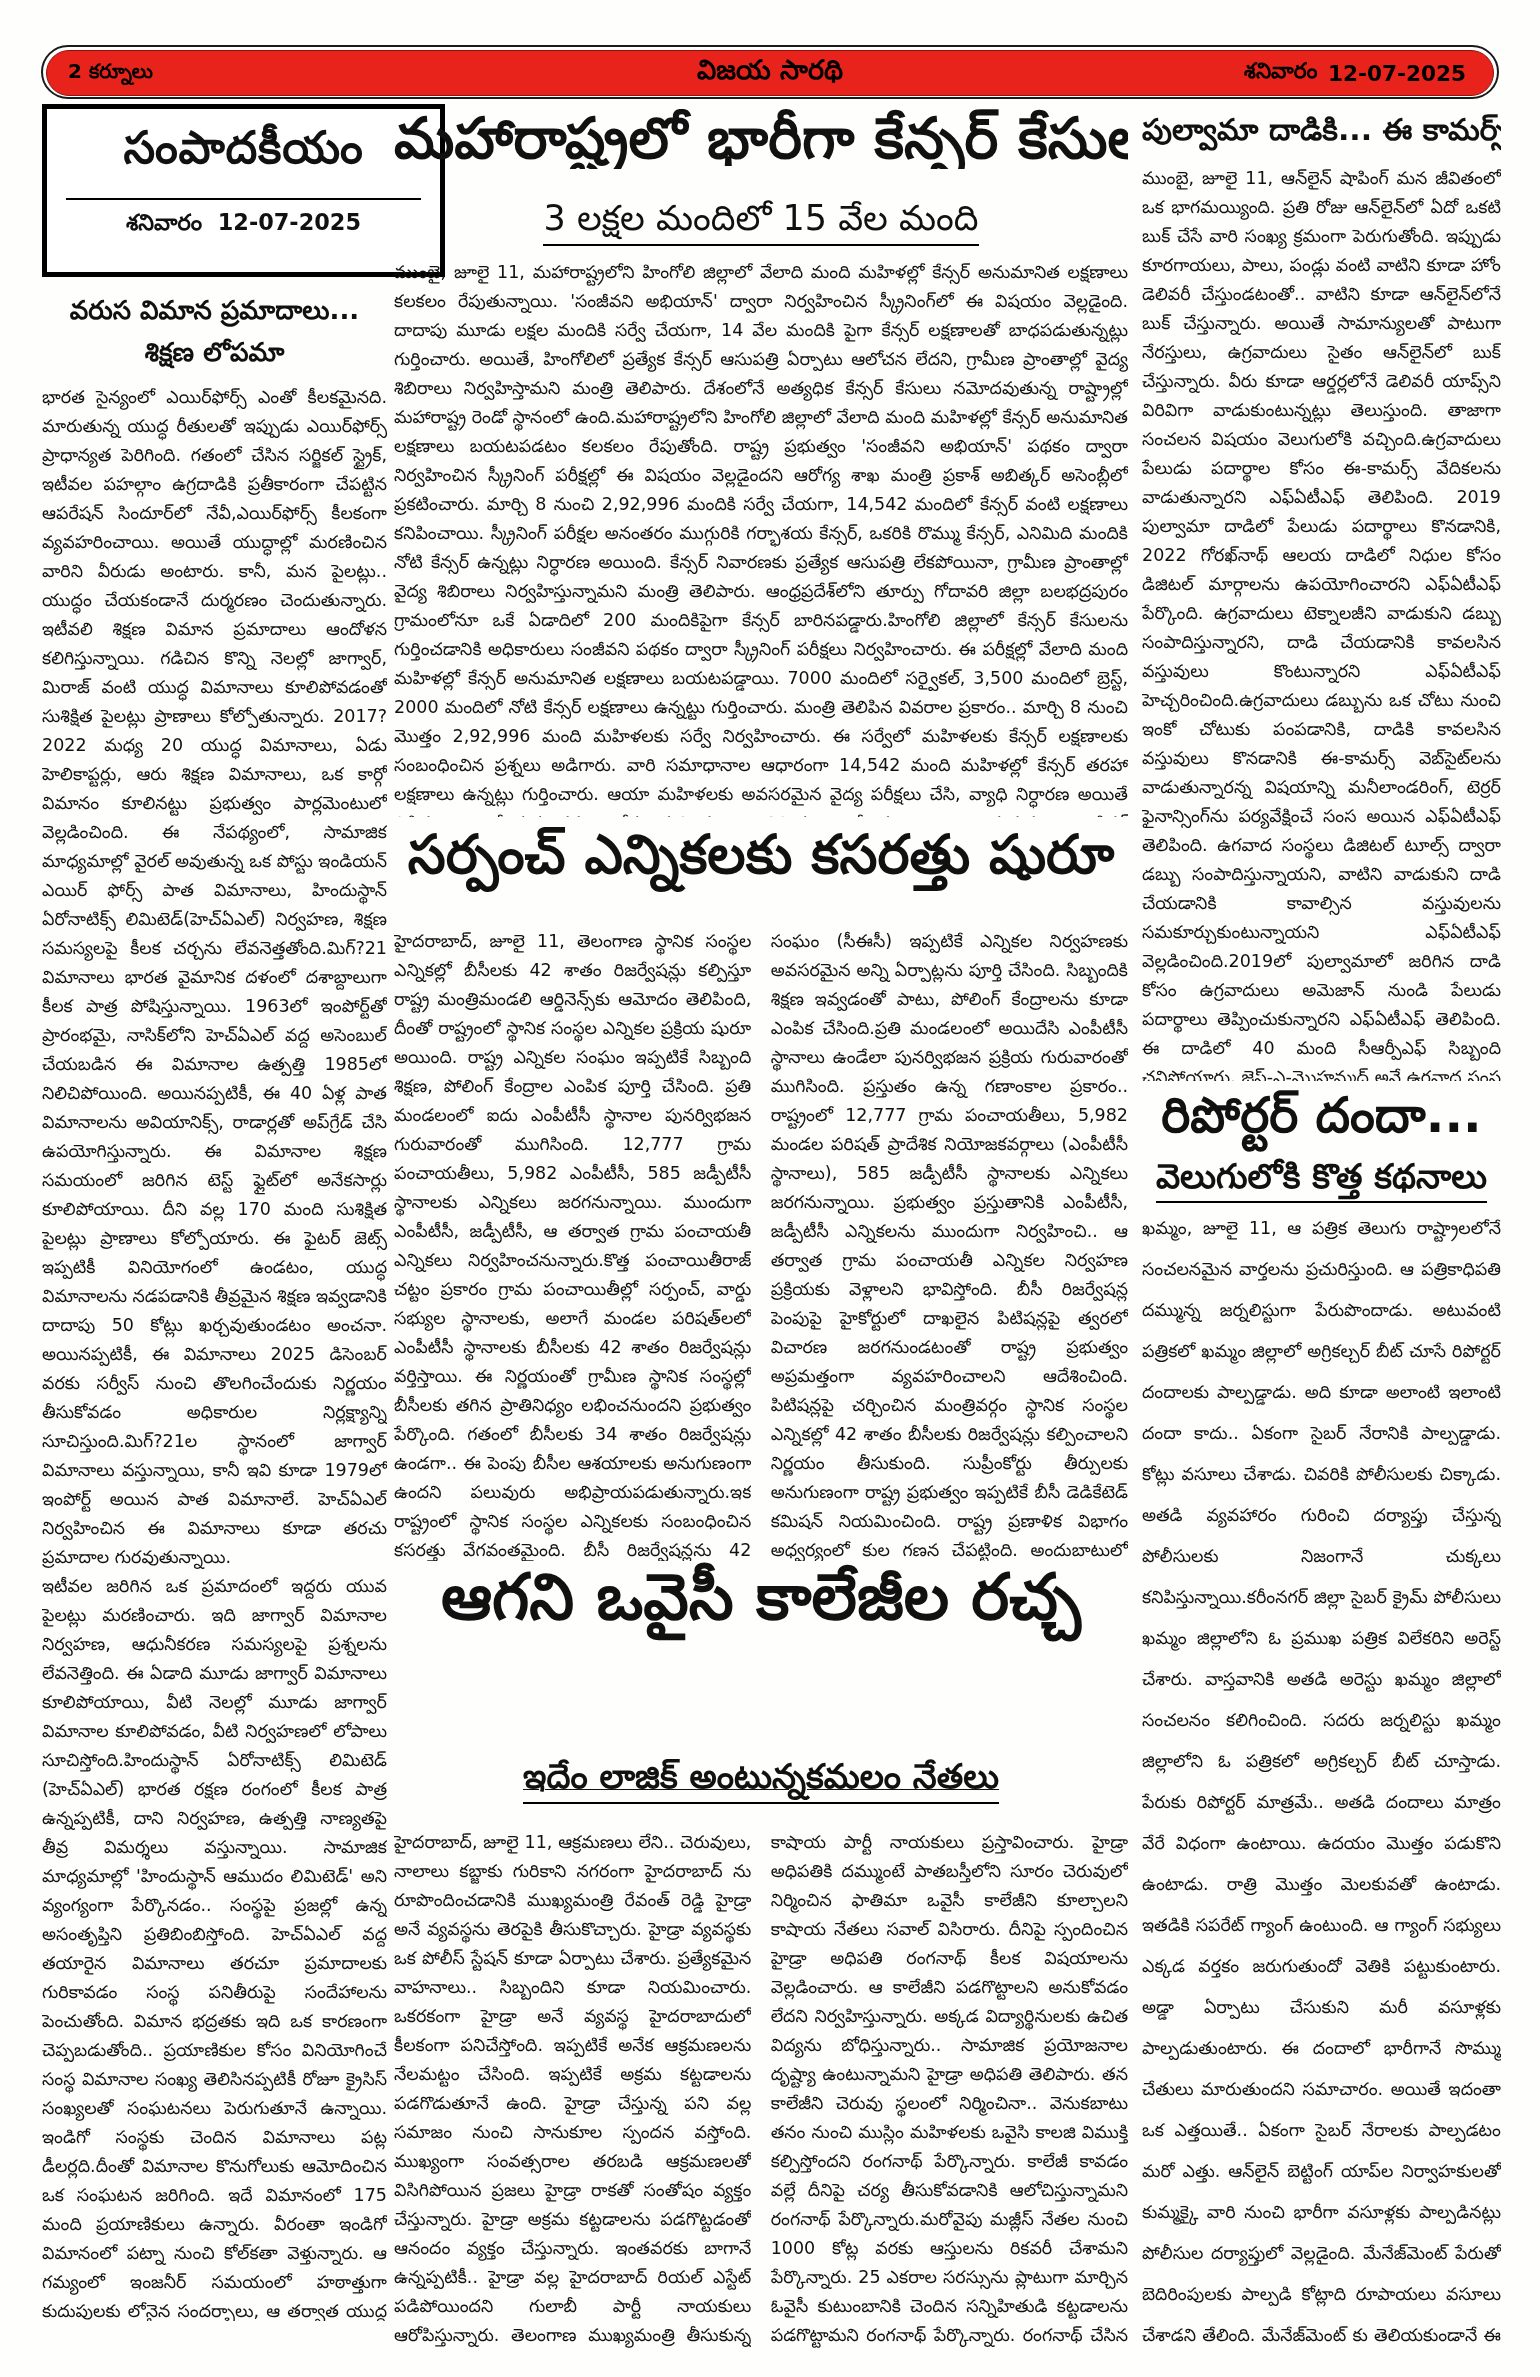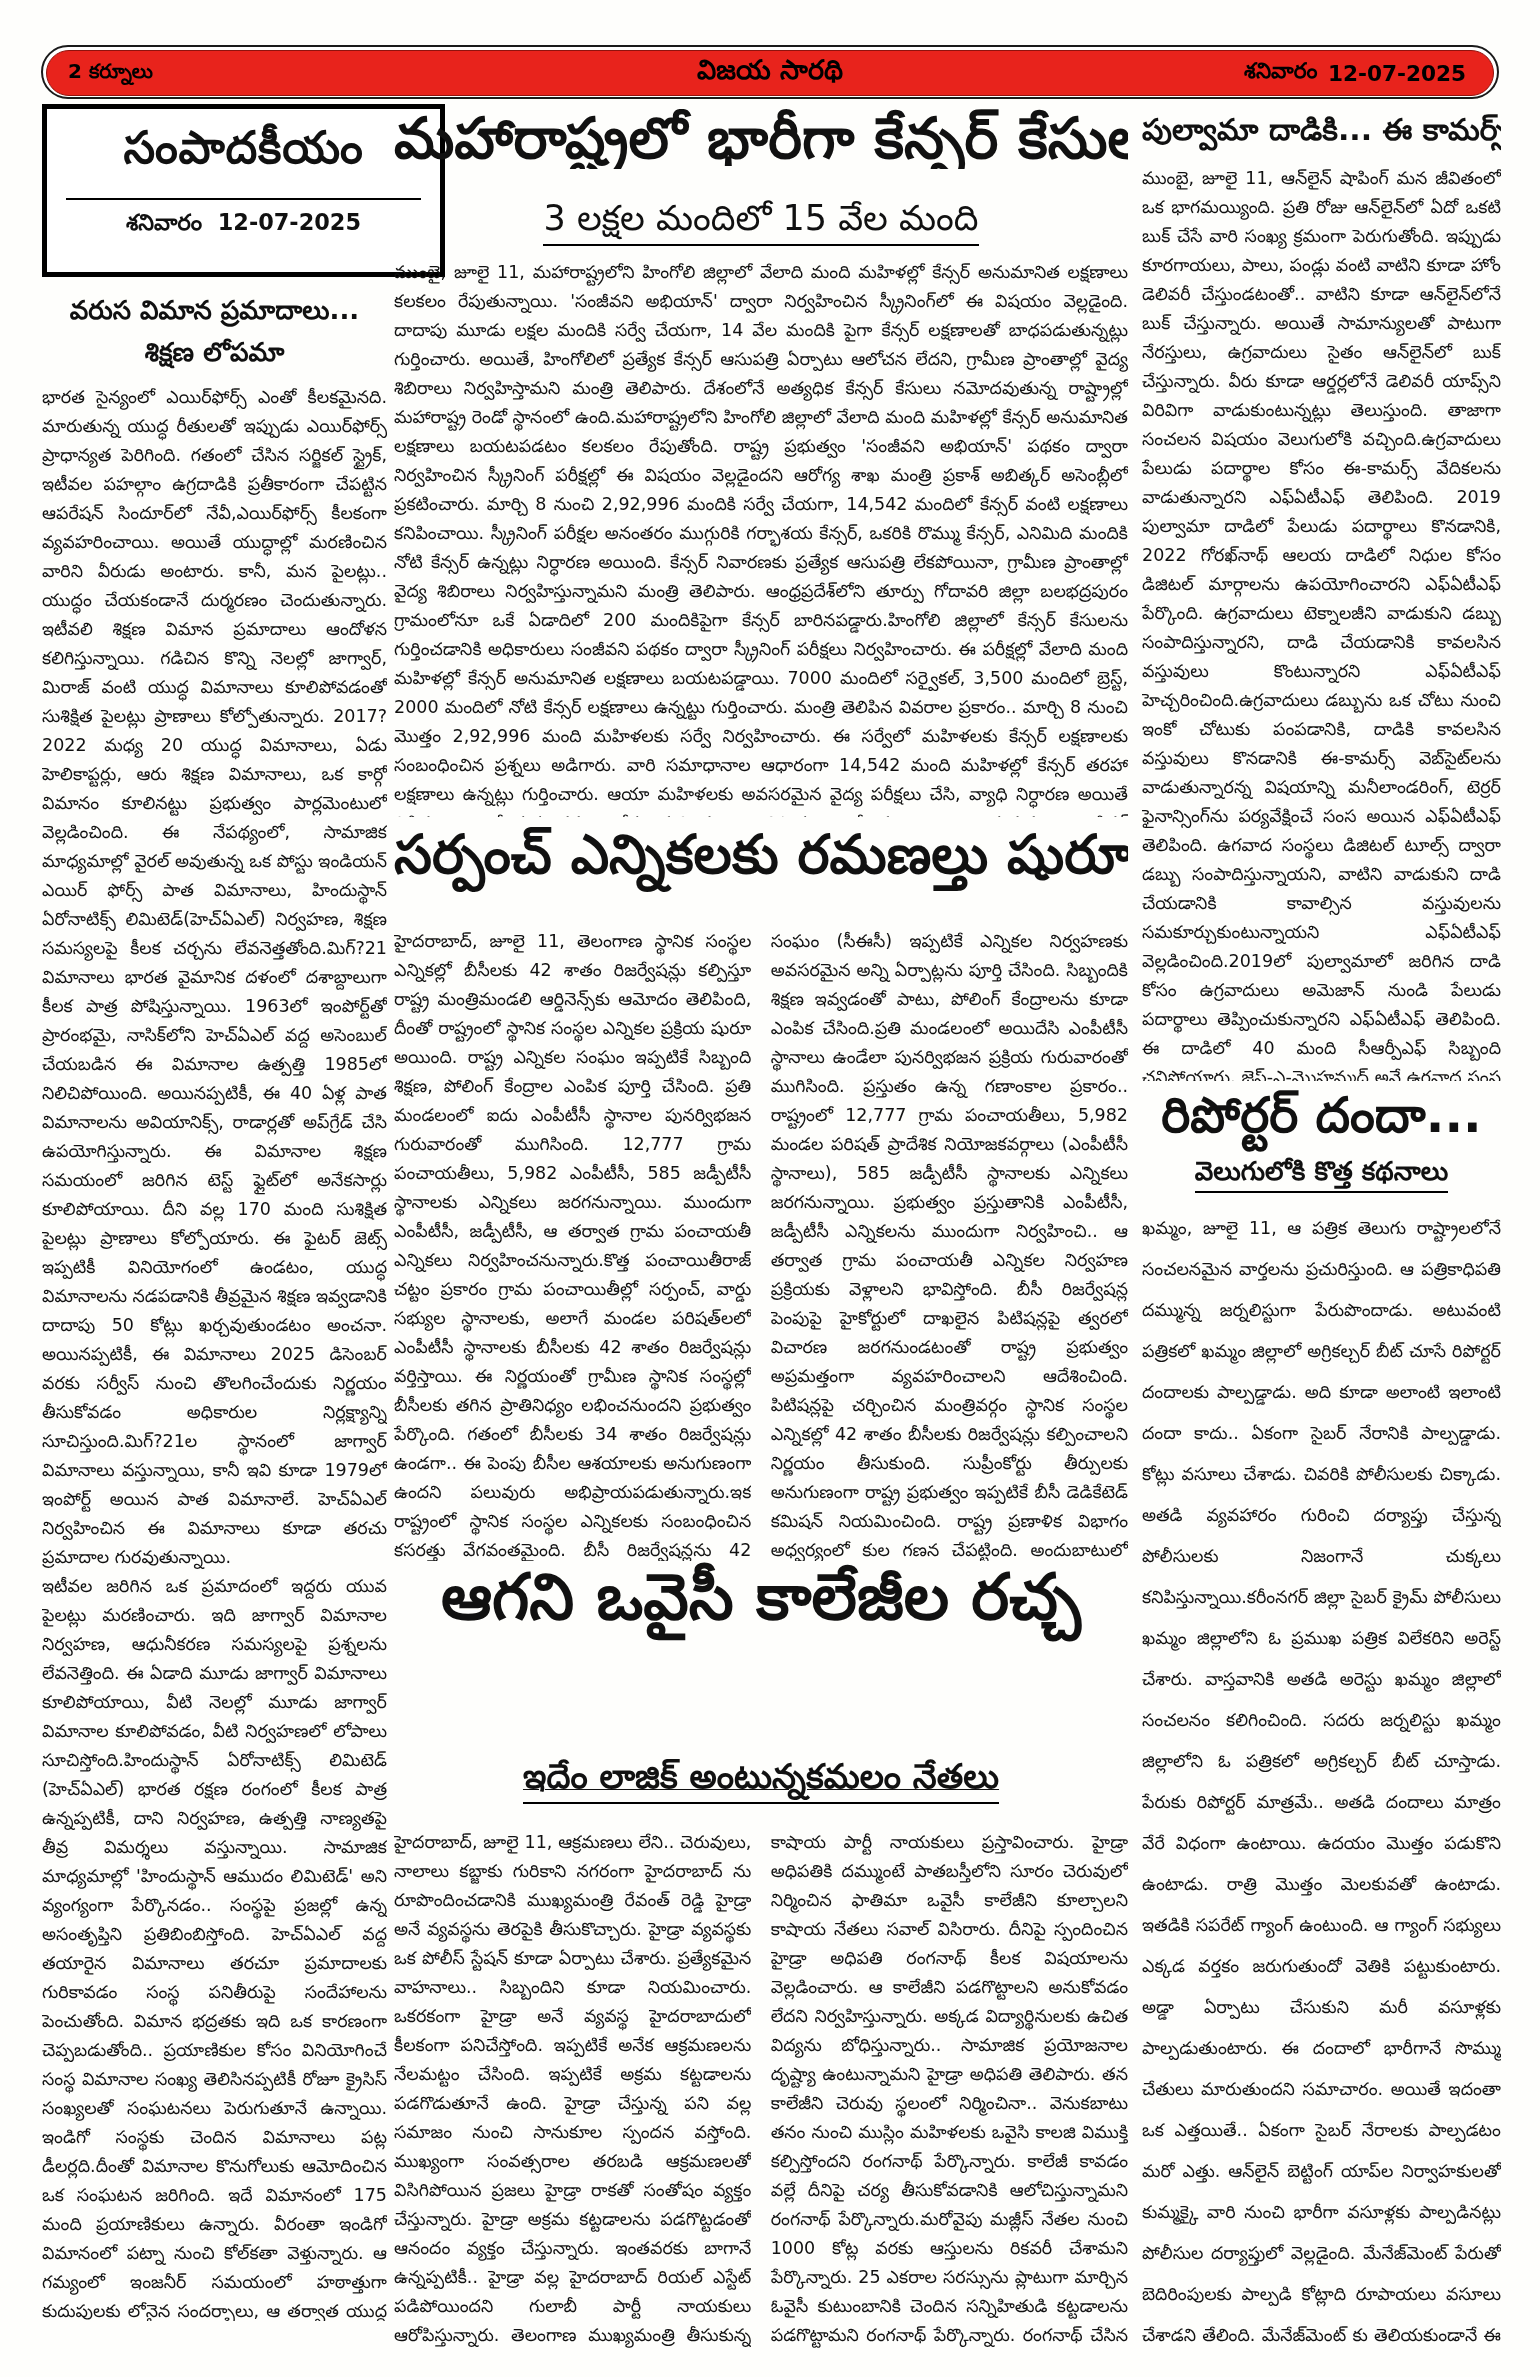--- a/index.html
+++ b/index.html
@@ -42,21 +42,21 @@
   .mid-subhead3 span{font-size:34px;font-weight:bold;border-bottom:2.2px solid #000;padding-bottom:6px;}
   .owaisi-cols{top:1828px;height:526px;}
   
   .right-headline1{position:absolute;left:1142px;top:112px;width:359px;text-align:center;
         font-weight:bold;font-size:30px;white-space:nowrap;overflow:hidden;}
   .pulwama-body{position:absolute;left:1142px;top:164px;width:359px;height:917px;
         font-size:17.5px;line-height:29px;text-align:justify;overflow:hidden;}
   .right-headline2{position:absolute;left:1142px;top:1087px;width:359px;text-align:center;
         font-weight:bold;font-size:49px;white-space:nowrap;overflow:hidden;}
   .right-subhead2{position:absolute;left:1142px;top:1156px;width:359px;text-align:center;}
-  .right-subhead2 span{font-size:26px;font-weight:bold;border-bottom:2.2px solid #000;padding-bottom:5.2px;}
+  .right-subhead2 span{font-size:34px;font-weight:bold;border-bottom:2.2px solid #000;padding-bottom:5.2px;}
   .reporter-body{position:absolute;left:1142px;top:1208px;width:359px;height:1152px;
         font-size:17.5px;line-height:41px;text-align:justify;overflow:hidden;}
   .para{margin:0;}
 </style>
 </head>
 <body>
 
 <div class="page">
 
   <div class="masthead-wrap">
@@ -89,21 +89,21 @@
     </div>
 
   <div class="mid-headline1">మహారాష్ట్రలో భారీగా కేన్సర్ కేసులు</div>
   <div class="mid-subhead1">
     <span>3 లక్షల మందిలో 15 వేల మంది</span>
   </div>
   <div class="cancer-body">
       <p class="para">ముంబై, జూలై 11, మహారాష్ట్రలోని హింగోలి జిల్లాలో వేలాది మంది మహిళల్లో కేన్సర్ అనుమానిత లక్షణాలు కలకలం రేపుతున్నాయి. 'సంజీవని అభియాన్' ద్వారా నిర్వహించిన స్క్రీనింగ్‌లో ఈ విషయం వెల్లడైంది. దాదాపు మూడు లక్షల మందికి సర్వే చేయగా, 14 వేల మందికి పైగా కేన్సర్ లక్షణాలతో బాధపడుతున్నట్లు గుర్తించారు. అయితే, హింగోలిలో ప్రత్యేక కేన్సర్ ఆసుపత్రి ఏర్పాటు ఆలోచన లేదని, గ్రామీణ ప్రాంతాల్లో వైద్య శిబిరాలు నిర్వహిస్తామని మంత్రి తెలిపారు. దేశంలోనే అత్యధిక కేన్సర్ కేసులు నమోదవుతున్న రాష్ట్రాల్లో మహారాష్ట్ర రెండో స్థానంలో ఉంది.మహారాష్ట్రలోని హింగోలి జిల్లాలో వేలాది మంది మహిళల్లో కేన్సర్ అనుమానిత లక్షణాలు బయటపడటం కలకలం రేపుతోంది. రాష్ట్ర ప్రభుత్వం 'సంజీవని అభియాన్' పథకం ద్వారా నిర్వహించిన స్క్రీనింగ్ పరీక్షల్లో ఈ విషయం వెల్లడైందని ఆరోగ్య శాఖ మంత్రి ప్రకాశ్ అబిత్కర్ అసెంబ్లీలో ప్రకటించారు. మార్చి 8 నుంచి 2,92,996 మందికి సర్వే చేయగా, 14,542 మందిలో కేన్సర్ వంటి లక్షణాలు కనిపించాయి. స్క్రీనింగ్ పరీక్షల అనంతరం ముగ్గురికి గర్భాశయ కేన్సర్, ఒకరికి రొమ్ము కేన్సర్, ఎనిమిది మందికి నోటి కేన్సర్ ఉన్నట్లు నిర్ధారణ అయింది. కేన్సర్ నివారణకు ప్రత్యేక ఆసుపత్రి లేకపోయినా, గ్రామీణ ప్రాంతాల్లో వైద్య శిబిరాలు నిర్వహిస్తున్నామని మంత్రి తెలిపారు. ఆంధ్రప్రదేశ్‌లోని తూర్పు గోదావరి జిల్లా బలభద్రపురం గ్రామంలోనూ ఒకే ఏడాదిలో 200 మందికిపైగా కేన్సర్ బారినపడ్డారు.హింగోలి జిల్లాలో కేన్సర్ కేసులను గుర్తించడానికి అధికారులు సంజీవని పథకం ద్వారా స్క్రీనింగ్ పరీక్షలు నిర్వహించారు. ఈ పరీక్షల్లో వేలాది మంది మహిళల్లో కేన్సర్ అనుమానిత లక్షణాలు బయటపడ్డాయి. 7000 మందిలో సర్వైకల్, 3,500 మందిలో బ్రెస్ట్, 2000 మందిలో నోటి కేన్సర్ లక్షణాలు ఉన్నట్టు గుర్తించారు. మంత్రి తెలిపిన వివరాల ప్రకారం.. మార్చి 8 నుంచి మొత్తం 2,92,996 మంది మహిళలకు సర్వే నిర్వహించారు. ఈ సర్వేలో మహిళలకు కేన్సర్ లక్షణాలకు సంబంధించిన ప్రశ్నలు అడిగారు. వారి సమాధానాల ఆధారంగా 14,542 మంది మహిళల్లో కేన్సర్ తరహా లక్షణాలు ఉన్నట్లు గుర్తించారు. ఆయా మహిళలకు అవసరమైన వైద్య పరీక్షలు చేసి, వ్యాధి నిర్ధారణ అయితే చికిత్స అందించేందుకు చర్యలు చేపట్టామని మంత్రి తెలిపారు. అంతేకాకుండా, జిల్లా ఆసుపత్రులు, మెడికల్ కాలేజీ ఆధ్వర్యంలో 'కేన్సర్ డయాగ్నసిస్' వ్యాన్ ద్వారా ప్రతి నెలా వ్యాధి నిర్ధారణ పరీక్షలు చేయిస్తున్నట్లు ఆయన పేర్కొన్నారు. ఎనిమిది జిల్లా ఆసుపత్రుల్లో డే కేర్ కీమోథెరపీ కేంద్రాలను ప్రారంభించామని, అన్ని జిల్లాల్లో వీటి ఏర్పాటుకు ప్రతిపాదనలు సిద్ధం చేశామని వెల్లడించారు. కాగా, ప్రపంచవ్యాప్తంగా కేన్సర్ మహమ్మారి విస్తరిస్తోంది. మన దేశంలోనూ ఏటా కేసులు పెరుగుతూనే ఉన్నాయి. దేశంలో అత్యధిక కేన్సర్ కేసులు నమోదైన రాష్ట్రాల జాబితాలో మొదటి స్థానంలో ఉత్తరప్రదేశ్ (2,10,958) నిలిచింది. దీని తర్వాత మహారాష్ట్ర (1,21,717), పశ్చిమ్ బెంగాల్ (1,13,581), బిహార్ (1,09,274) తమిళనాడు (93,536) రాష్ట్రాలు ఉన్నట్టు గణాంకాలు వెల్లడిస్తున్నాయి..</p>
     </div>
 
-  <div class="mid-headline2">సర్పంచ్ ఎన్నికలకు రమణల్తు షురూ</div>
+  <div class="mid-headline2">సర్పంచ్ ఎన్నికలకు కసరత్తు షురూ</div>
   <div class="twocol sarpanch-cols">
     <div class="col">
         <p class="para">హైదరాబాద్, జూలై 11, తెలంగాణ స్థానిక సంస్థల ఎన్నికల్లో బీసీలకు 42 శాతం రిజర్వేషన్లు కల్పిస్తూ రాష్ట్ర మంత్రిమండలి ఆర్డినెన్స్‌కు ఆమోదం తెలిపింది, దీంతో రాష్ట్రంలో స్థానిక సంస్థల ఎన్నికల ప్రక్రియ షురూ అయింది. రాష్ట్ర ఎన్నికల సంఘం ఇప్పటికే సిబ్బంది శిక్షణ, పోలింగ్ కేంద్రాల ఎంపిక పూర్తి చేసింది. ప్రతి మండలంలో ఐదు ఎంపీటీసీ స్థానాల పునర్విభజన గురువారంతో ముగిసింది. 12,777 గ్రామ పంచాయతీలు, 5,982 ఎంపీటీసీ, 585 జడ్పీటీసీ స్థానాలకు ఎన్నికలు జరగనున్నాయి. ముందుగా ఎంపీటీసీ, జడ్పీటీసీ, ఆ తర్వాత గ్రామ పంచాయతీ ఎన్నికలు నిర్వహించనున్నారు.కొత్త పంచాయితీరాజ్ చట్టం ప్రకారం గ్రామ పంచాయితీల్లో సర్పంచ్, వార్డు సభ్యుల స్థానాలకు, అలాగే మండల పరిషత్‌లలో ఎంపీటీసీ స్థానాలకు బీసీలకు 42 శాతం రిజర్వేషన్లు వర్తిస్తాయి. ఈ నిర్ణయంతో గ్రామీణ స్థానిక సంస్థల్లో బీసీలకు తగిన ప్రాతినిధ్యం లభించనుందని ప్రభుత్వం పేర్కొంది. గతంలో బీసీలకు 34 శాతం రిజర్వేషన్లు ఉండగా.. ఈ పెంపు బీసీల ఆశయాలకు అనుగుణంగా ఉందని పలువురు అభిప్రాయపడుతున్నారు.ఇక రాష్ట్రంలో స్థానిక సంస్థల ఎన్నికలకు సంబంధించిన కసరత్తు వేగవంతమైంది. బీసీ రిజర్వేషన్లను 42 శాతానికి పెంచుతూ రాష్ట్ర మంత్రివర్గం ఆర్డినెన్స్ జారీకి ఉత్తర్వులు జారీ చేయనుంది. ఆ తర్వాత గ్రామ పంచాయతీలు, మండల పరిషత్‌లు, జిల్లా పరిషత్‌లకు సంబంధించిన రిజర్వేషన్లు ఖరారు కానున్నాయి. రాష్ట్ర ఎన్నికల</p>
       </div>
     <div class="col">
         <p class="para">సంఘం (సీఈసీ) ఇప్పటికే ఎన్నికల నిర్వహణకు అవసరమైన అన్ని ఏర్పాట్లను పూర్తి చేసింది. సిబ్బందికి శిక్షణ ఇవ్వడంతో పాటు, పోలింగ్ కేంద్రాలను కూడా ఎంపిక చేసింది.ప్రతి మండలంలో అయిదేసి ఎంపీటీసీ స్థానాలు ఉండేలా పునర్విభజన ప్రక్రియ గురువారంతో ముగిసింది. ప్రస్తుతం ఉన్న గణాంకాల ప్రకారం.. రాష్ట్రంలో 12,777 గ్రామ పంచాయతీలు, 5,982 మండల పరిషత్ ప్రాదేశిక నియోజకవర్గాలు (ఎంపీటీసీ స్థానాలు), 585 జడ్పీటీసీ స్థానాలకు ఎన్నికలు జరగనున్నాయి. ప్రభుత్వం ప్రస్తుతానికి ఎంపీటీసీ, జడ్పీటీసీ ఎన్నికలను ముందుగా నిర్వహించి.. ఆ తర్వాత గ్రామ పంచాయతీ ఎన్నికల నిర్వహణ ప్రక్రియకు వెళ్లాలని భావిస్తోంది. బీసీ రిజర్వేషన్ల పెంపుపై హైకోర్టులో దాఖలైన పిటిషన్లపై త్వరలో విచారణ జరగనుండటంతో రాష్ట్ర ప్రభుత్వం అప్రమత్తంగా వ్యవహరించాలని ఆదేశించింది. పిటిషన్లపై చర్చించిన మంత్రివర్గం స్థానిక సంస్థల ఎన్నికల్లో 42 శాతం బీసీలకు రిజర్వేషన్లు కల్పించాలని నిర్ణయం తీసుకుంది. సుప్రీంకోర్టు తీర్పులకు అనుగుణంగా రాష్ట్ర ప్రభుత్వం ఇప్పటికే బీసీ డెడికేటెడ్ కమిషన్ నియమించింది. రాష్ట్ర ప్రణాళిక విభాగం అధ్వర్యంలో కుల గణన చేపట్టింది. అందుబాటులో ఉన్న ఎంపిరికల్ డేటా ఆధారంగా, జనాభా ప్రకారం బీసీలకు 42 శాతం రిజర్వేషన్లను అమలు చేసేందుకు తదుపరి చర్యలు చేపట్టాలని తీర్మానించింది. బీసీల రిజర్వేషన్లను ఖరారు చేసేందుకు గ్రామ పంచాయతీ సర్పంచ్, ఎంపీటీసీలకు మండలం యూనిట్‌గా, ఎంపీపీ, జడ్పీటీసీలకు జిల్లా యూనిట్‌గా, జడ్పీ చైర్మన్లకు రాష్ట్రం యూనిట్‌గా.. చట్టం ద్వారా 2018 సవరణల మేరకు తీసుకున్న నిబంధనల ప్రకారం రిజర్వేషన్ల ప్రక్రియ పూర్తి చేయనున్నారు. త్వరలోనే ఈ చట్టాలకు చేయాల్సిన సవరణలకు అవసరమైన చర్యలు చేపడుతుంది ప్రభుత్వం.</p>
       </div>
   </div>
 
   <div class="mid-headline3">ఆగని ఒవైసీ కాలేజీల రచ్చ</div>

